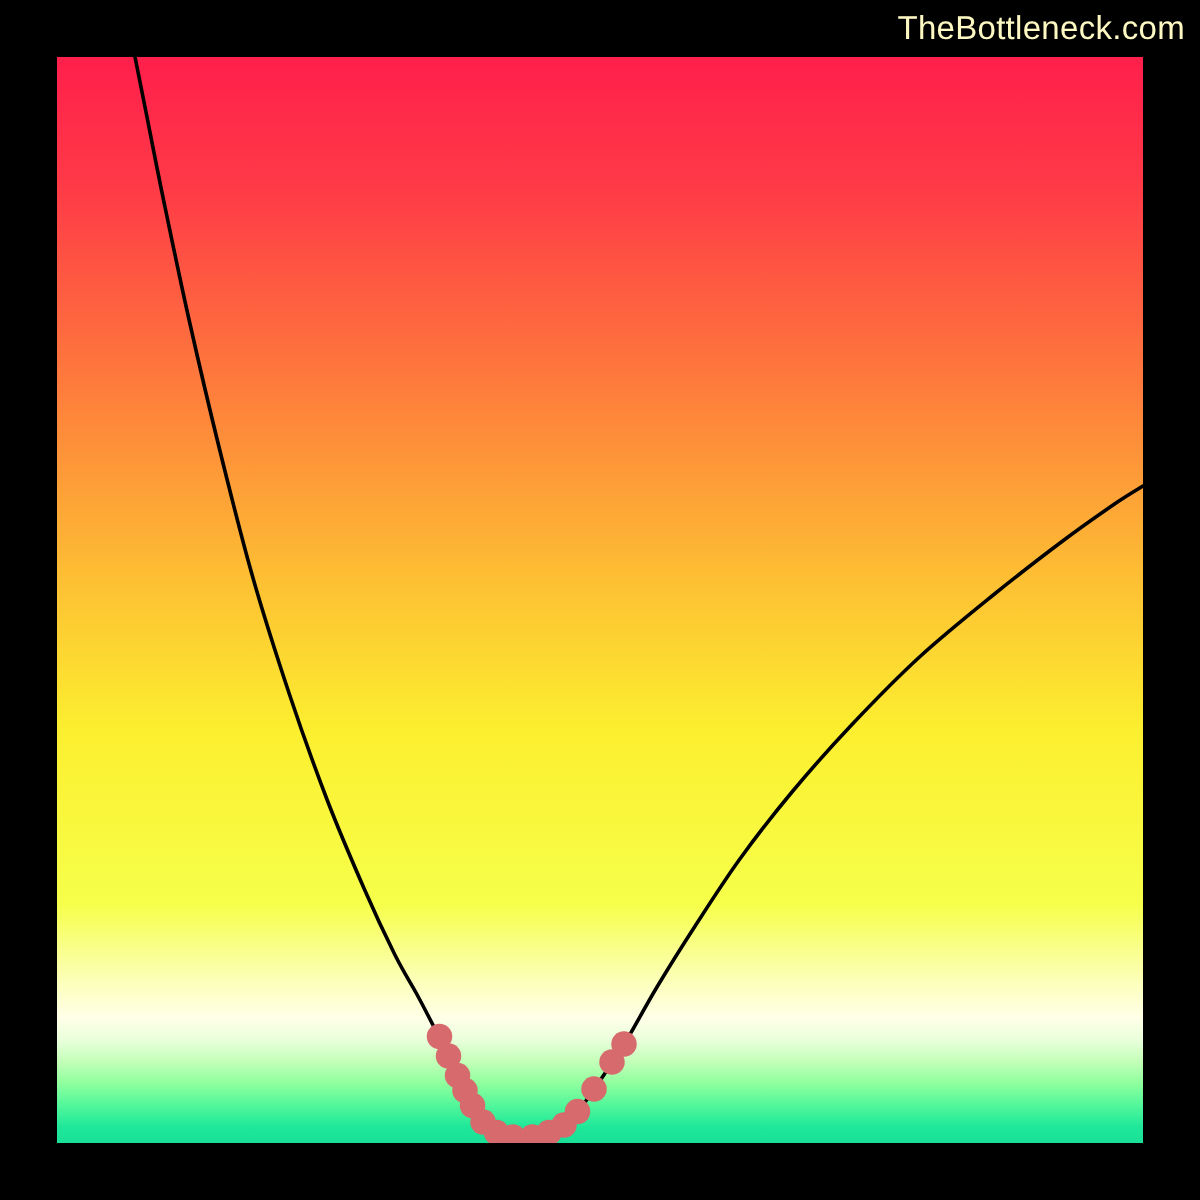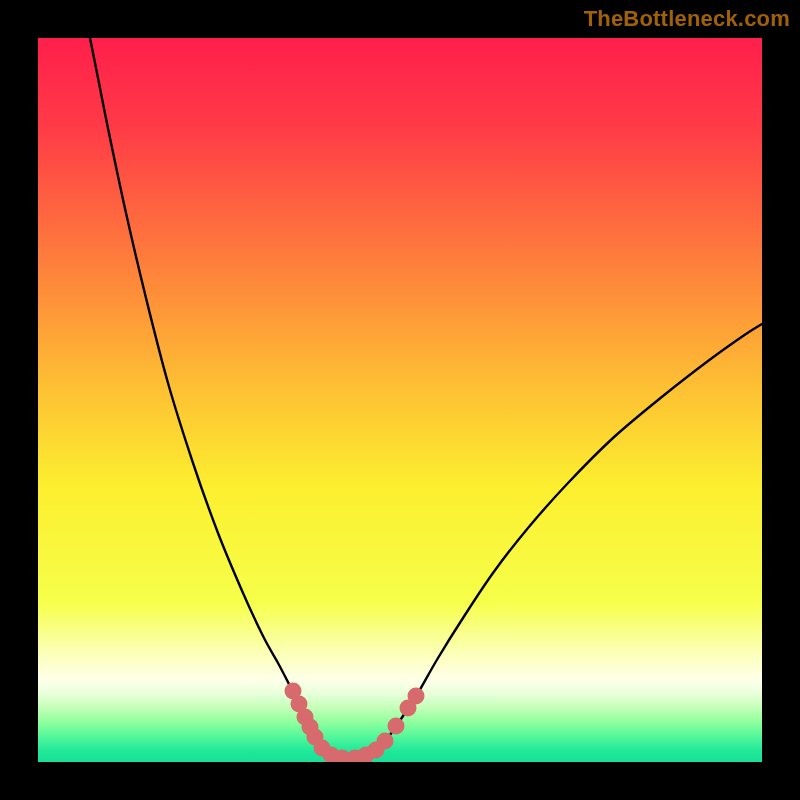--- a/index.html
+++ b/index.html
@@ -23,24 +23,24 @@
     position: absolute;
     left: 38px;
     top: 38px;
     width: 724px;
     height: 724px;
   }
   .watermark {
     position: absolute;
     top: 6px;
     right: 10px;
-    color: #a16207;
+    color: #fef9c3;
     font-size: 22px;
     letter-spacing: 0.2px;
-    font-weight: 700;
+    font-weight: 400;
   }
 </style>
 </head>
 <body>
 
 <div class="frame">
   <svg class="plot" width="724" height="724" viewBox="0 0 724 724" preserveAspectRatio="none">
     <defs>
       <linearGradient id="bg-grad" x1="0" y1="0" x2="0" y2="1">
           <stop offset="0%" stop-color="#ff1f4b"></stop>

